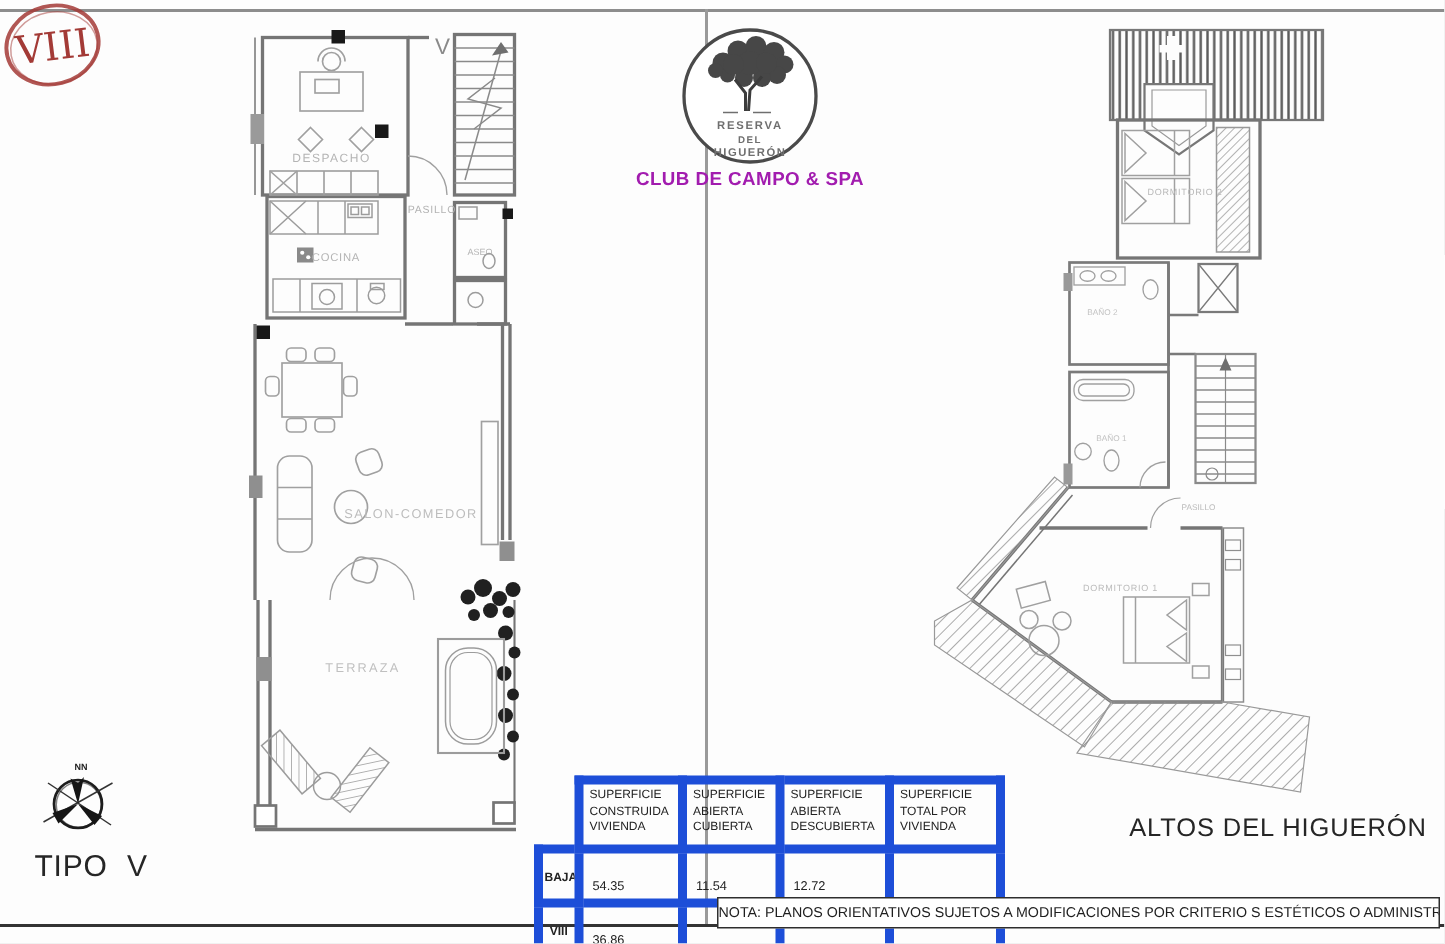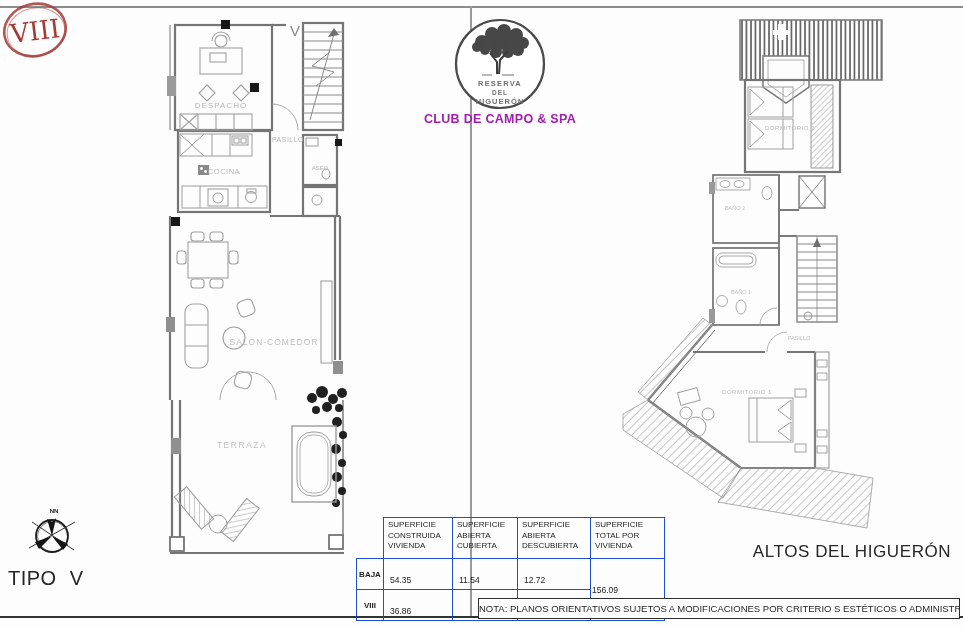--- a/index.html
+++ b/index.html
@@ -9,25 +9,25 @@
   .rule-h{background:#8d8d8d;height:2px;}
   .rule-v{background:#9a9a9a;width:2px;}
   .rule-dark{background:#333;height:2px;}
   svg text{font-family:"Liberation Sans",sans-serif;}
   .stamp-text{font-family:"DejaVu Serif",serif;}
   
   .logo-sub{width:200px;text-align:center;font-weight:bold;font-size:12.5px;line-height:14px;
             letter-spacing:.3px;color:#a21caf;}
   
   .level-title{font-size:20px;letter-spacing:.5px;color:#262626;line-height:23px;}
-  .level-title .l2{word-spacing:7px;}
+  .level-title .l2{word-spacing:7px;margin-left:15px;}
   .dev-title{width:200px;text-align:center;font-size:17px;letter-spacing:.6px;color:#262626;}
   
   table.areas{border-collapse:collapse;table-layout:fixed;width:308px;font-size:8px;color:#222;}
-  table.areas td{border:1px solid #1d4ed8;overflow:hidden;}
+  table.areas td{border:6px solid #1d4ed8;overflow:hidden;}
   table.areas td.blank{border:none;}
   table.areas td.hdr{vertical-align:top;padding:2px 2px 2px 4px;line-height:1.32;height:36px;}
   table.areas td.rowlbl{text-align:center;font-weight:600;height:18px;padding:0 1px;}
   table.areas td.val{padding:12px 0 0 6px;font-size:8.5px;height:18px;}
   table.areas td.total{vertical-align:middle;font-size:8.5px;}
   
   .note-box{border:1.2px solid #2e2e2e;background:#fff;height:19px;line-height:19px;
             text-align:center;font-size:9.5px;color:#1f1f1f;white-space:nowrap;overflow:hidden;}
 </style>
 </head>

